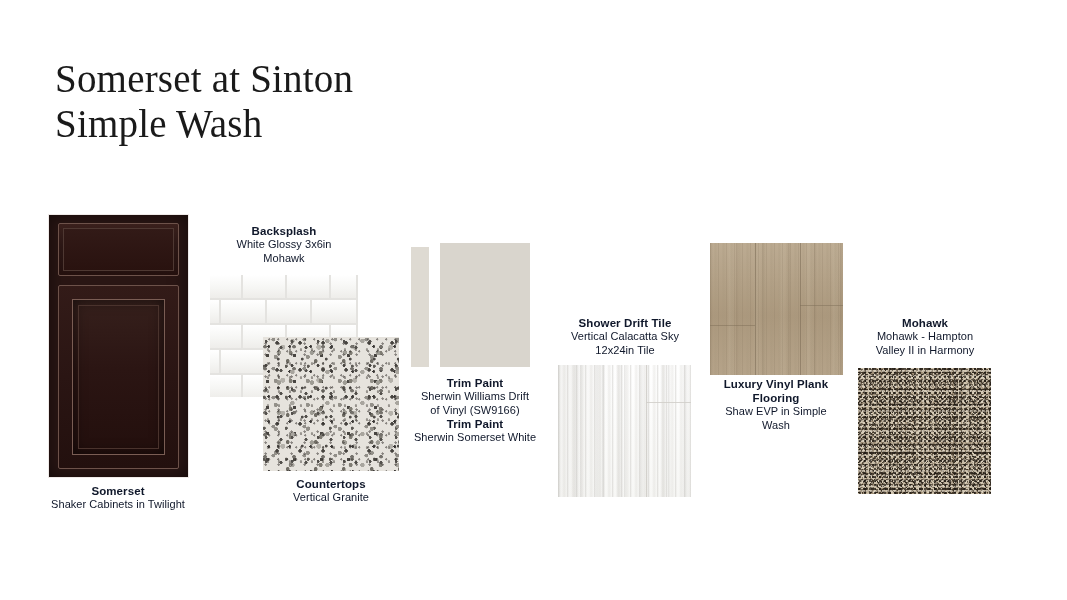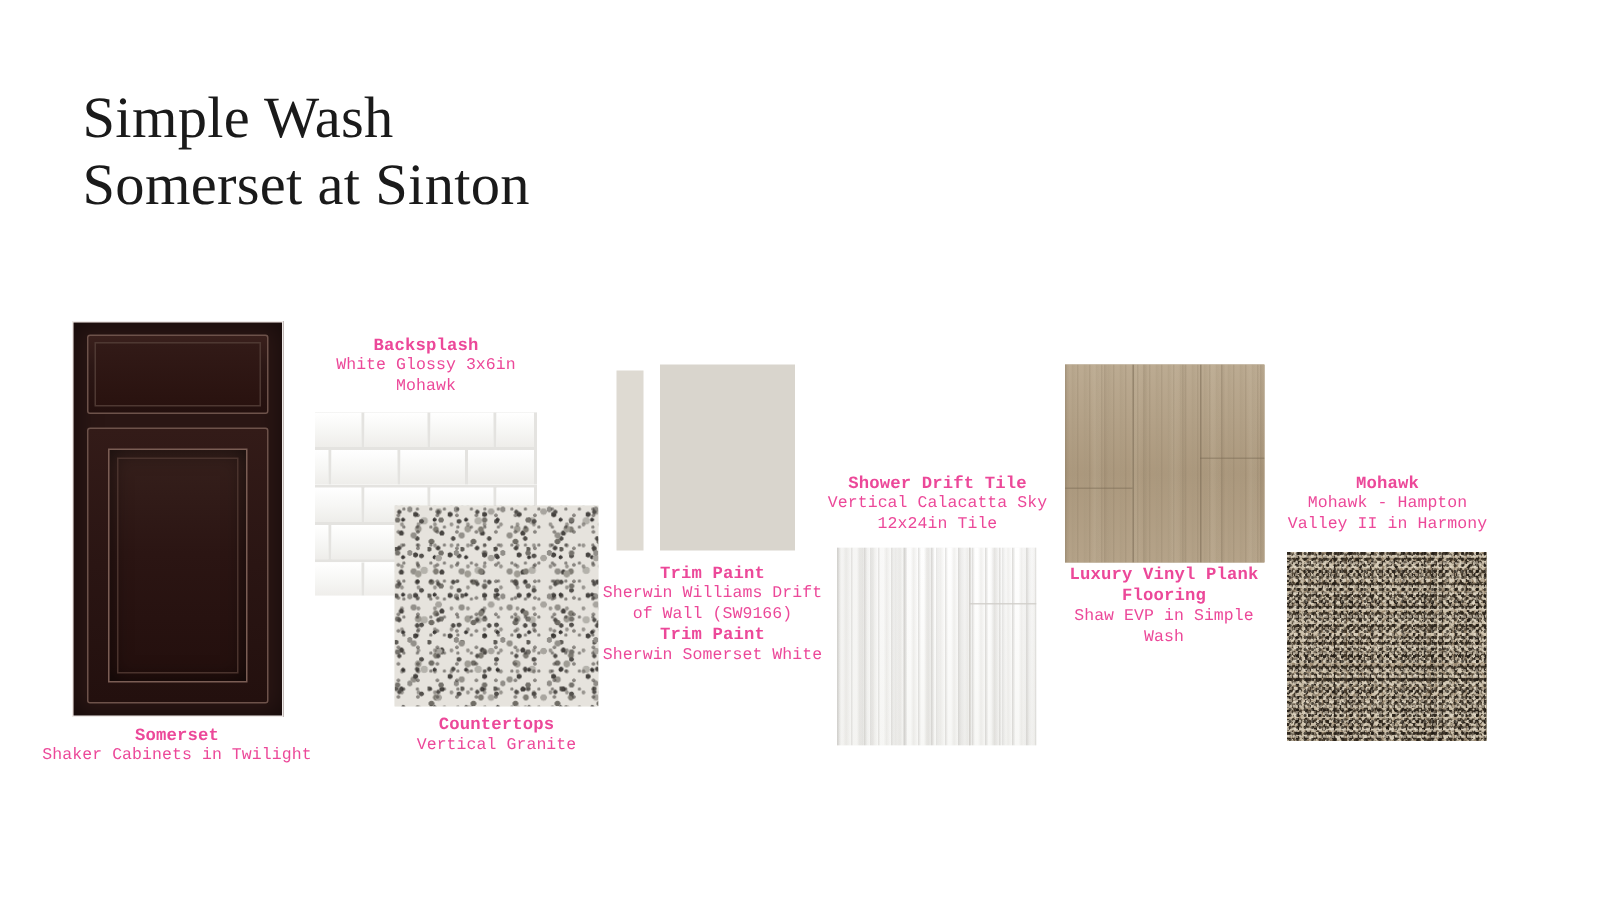--- a/index.html
+++ b/index.html
@@ -33,22 +33,22 @@
     white-space: nowrap;
   }
 
   
   .item {
     position: absolute;
   }
   .caption {
     position: absolute;
     text-align: center;
-    font-family: Liberation Mono, monospace;
-    color: #ec4899;
+    font-family: Liberation Sans, sans-serif;
+    color: #0f172a;
   }
   .cap-title {
     font-size: 11.5px;
     font-weight: bold;
     line-height: 14px;
     letter-spacing: 0.1px;
   }
   .cap-sub {
     font-size: 11px;
     font-weight: 400;
@@ -324,22 +324,22 @@
       radial-gradient(circle at 15% 55%, rgba(222,214,198,0.75) 0 0.9px, transparent 1.2px),
       radial-gradient(circle at 80% 35%, rgba(58,48,36,0.65) 0 0.8px, transparent 1.1px),
       radial-gradient(circle at 60% 80%, rgba(205,194,175,0.6) 0 1px, transparent 1.3px);
     background-size: 5px 4px, 4px 5px, 5px 5px, 4px 4px;
   }
 </style>
 </head>
 <body>
 
 <div id="board-title">
+  <div class="title-line">Somerset at Sinton</div>
   <div class="title-line">Simple Wash</div>
-  <div class="title-line">Somerset at Sinton</div>
 </div>
 
 <div class="item" id="cabinet-swatch">
   <div class="cab-drawer"></div>
   <div class="cab-door"></div>
 </div>
 <div class="caption" style="left:28px; top:484px; width:180px;">
   <div class="cap-title">Somerset</div>
   <div class="cap-sub">Shaker Cabinets in Twilight</div>
 </div>
@@ -389,21 +389,21 @@
 <div class="caption" style="left:251px; top:477px; width:160px;">
   <div class="cap-title">Countertops</div>
   <div class="cap-sub">Vertical Granite</div>
 </div>
 
 <div class="item" id="trim-paint-chip"></div>
 <div class="item" id="wall-paint-chip"></div>
 <div class="caption" style="left:400px; top:376px; width:150px;">
   <div class="cap-title">Trim Paint</div>
   <div class="cap-sub">Sherwin Williams Drift</div>
-  <div class="cap-sub">of Wall (SW9166)</div>
+  <div class="cap-sub">of Vinyl (SW9166)</div>
   <div class="cap-title">Trim Paint</div>
   <div class="cap-sub">Sherwin Somerset White</div>
 </div>
 
 <div class="caption" style="left:550px; top:316px; width:150px;">
   <div class="cap-title">Shower Drift Tile</div>
   <div class="cap-sub">Vertical Calacatta Sky</div>
   <div class="cap-sub">12x24in Tile</div>
 </div>
 <div class="item" id="shower-tile-swatch">

